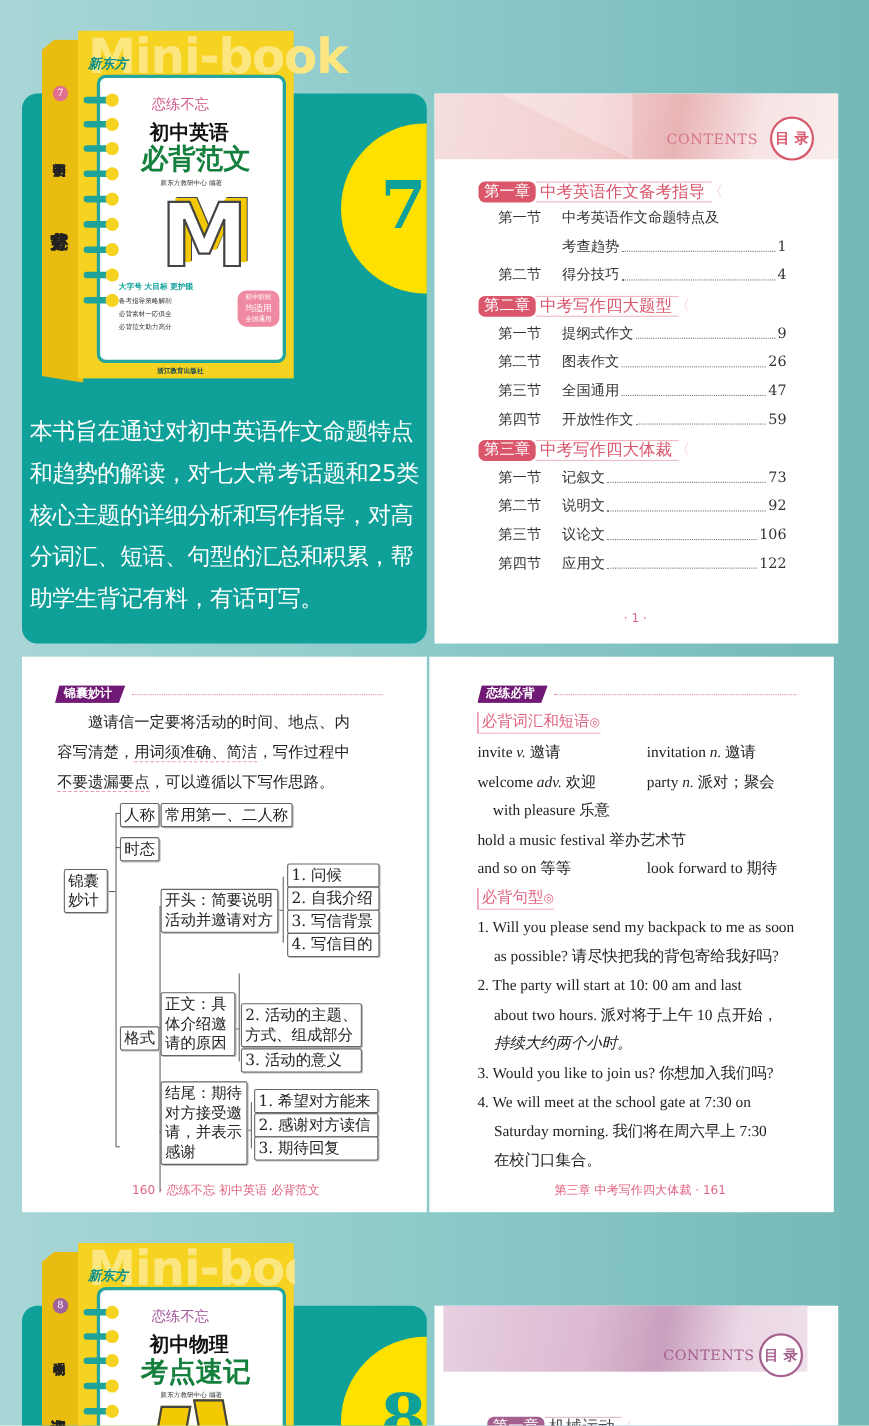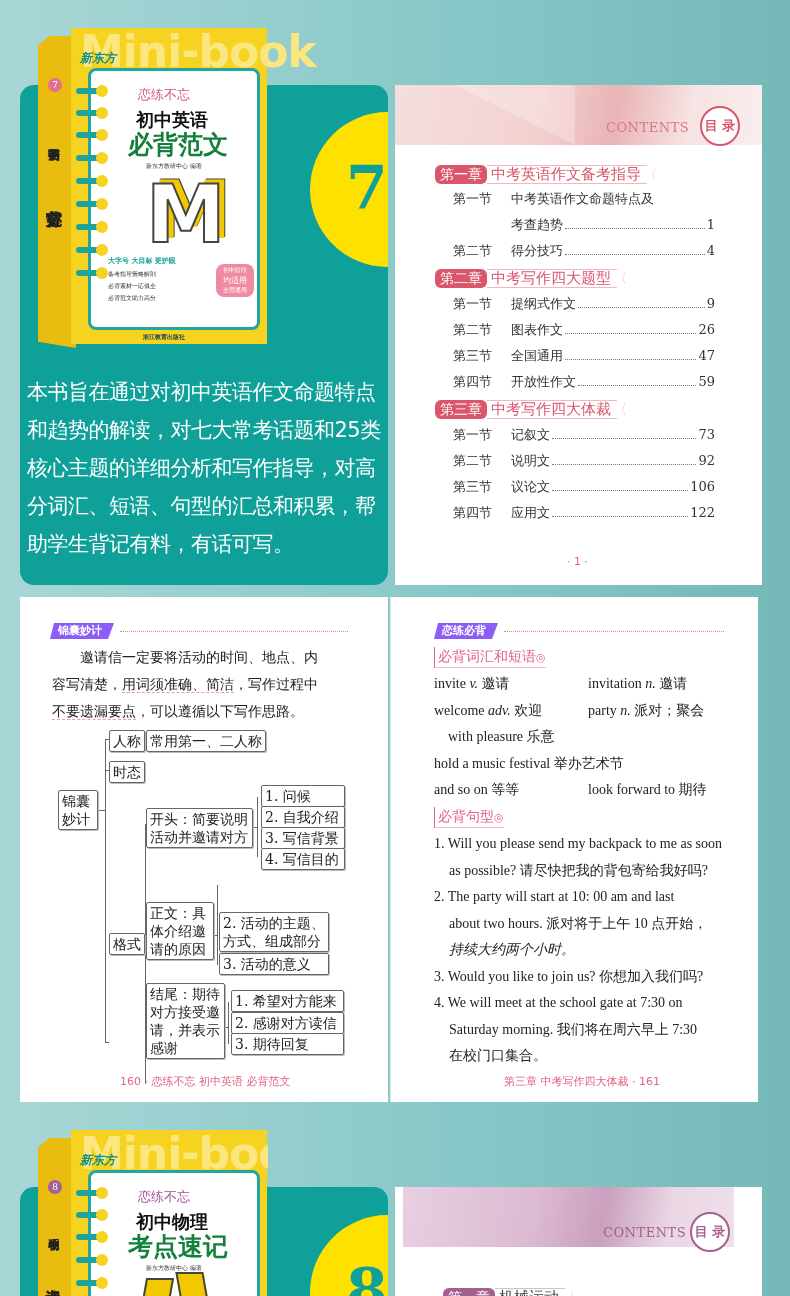--- a/index.html
+++ b/index.html
@@ -36,21 +36,21 @@
 .chapter{position:absolute;display:flex;align-items:center;height:20px;}
 .chap-tag{background:#d9566b;color:#fff;font-family:"DejaVu Sans",sans-serif;font-size:14px;padding:0 5px;border-radius:6px;height:19px;line-height:19px;}
 .chap-title{color:#d9566b;font-family:"DejaVu Sans",sans-serif;font-size:15px;padding:0 6px 0 4px;border-top:1px solid #f2b7c1;border-bottom:1px solid #f2b7c1;height:19px;line-height:17px;position:relative;}
 .chap-title::after{content:"〈";position:absolute;right:-10px;top:0;color:#f2b7c1;font-size:13px;}
 .toc-row{position:absolute;display:flex;font-size:13px;color:#333;height:20px;line-height:20px;}
 .toc-sec{width:58px;}
 .toc-name{white-space:nowrap;}
 .toc-dots{flex:1;border-bottom:1px dotted #777;margin:0 2px 6px 2px;}
 .toc-page{text-align:right;}
 .pnum{position:absolute;color:#e06482;font-family:"DejaVu Sans",sans-serif;font-size:11px;}
-.section-tag{position:absolute;height:16px;background:#8b5cf6;color:#fff;font-family:Liberation Mono, monospace;font-weight:bold;font-size:11px;line-height:16px;padding:0 12px 0 8px;clip-path:polygon(4px 0,100% 0,calc(100% - 6px) 100%,0 100%);}
+.section-tag{position:absolute;height:16px;background:#701a75;color:#fff;font-family:Liberation Sans, sans-serif;font-weight:bold;font-size:11px;line-height:16px;padding:0 12px 0 8px;clip-path:polygon(4px 0,100% 0,calc(100% - 6px) 100%,0 100%);}
 .dot-line{position:absolute;height:0;border-top:1px dotted #e2889a;}
 .body-text{position:absolute;font-size:14px;color:#222;line-height:27px;}
 .ul-pink{border-bottom:1px dashed #ee9aa8;}
 .mm-box{position:absolute;border:1px solid #666;border-radius:2px;background:#fff;font-size:14px;color:#222;line-height:18px;padding:1px 3px;box-shadow:1px 1px 0 #bbb;}
 .mm-line{position:absolute;background:#666;}
 .sub-heading{position:absolute;color:#e06482;font-family:"DejaVu Sans",sans-serif;font-size:14px;border-left:1px solid #e06482;border-bottom:1px solid #f2b7c1;padding-left:3px;line-height:18px;}
 .sub-heading .swirl{font-size:11px;}
 .vocab{position:absolute;font-family:"Liberation Serif",serif;font-size:14px;color:#222;white-space:nowrap;}
 .sent{position:absolute;font-family:"Liberation Serif",serif;font-size:14px;color:#222;line-height:26.5px;}
 .footer{position:absolute;color:#e06482;font-family:"DejaVu Sans",sans-serif;font-size:11px;}

